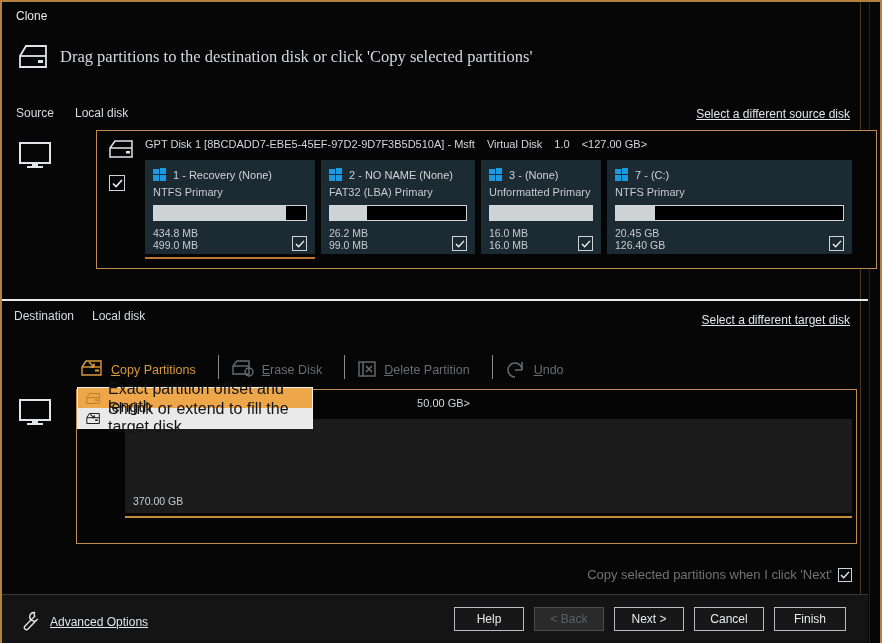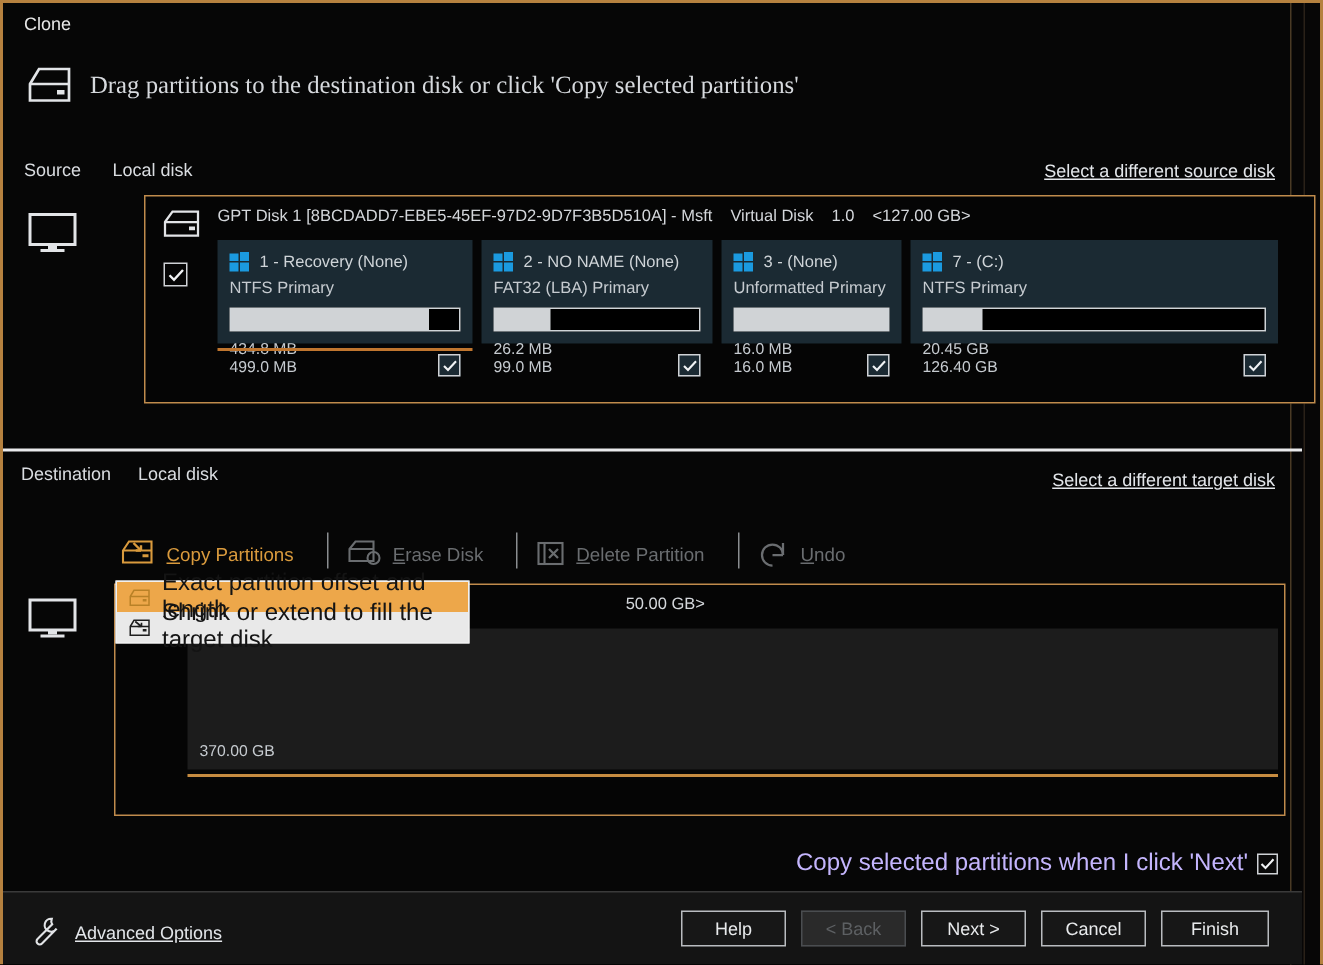--- a/index.html
+++ b/index.html
@@ -79,21 +79,21 @@
 
   
   .parts {
     position: absolute; left: 48px; top: 29px;
     display: flex; gap: 6px;
   }
   .part {
     background: #1b2a33;
     position: relative;
     padding: 8px 8px 16px 8px;
-    height: 69px;
+    height: 94px;
   }
   .part.selected::after {
     content: ""; position: absolute; left: 0; right: 0; bottom: -5px;
     height: 2px; background: #c0762f;
   }
   .part-title {
     display: flex; align-items: center; gap: 7px;
     font-size: 11px; color: #cfd4d8; margin-bottom: 5px;
   }
   .winflag { width: 13px; height: 13px; position: relative; flex: none; }
@@ -165,21 +165,21 @@
   }
   .dest-underline {
     position: absolute; left: 48px; top: 126px; width: 727px; height: 2px;
     background: #c68b40;
   }
 
   
   .copy-row {
     position: absolute; right: 30px; top: 565px;
     display: flex; align-items: center; gap: 6px;
-    font-size: 16px; color: #c4b5fd; white-space: nowrap;
+    font-size: 13px; color: #737373; white-space: nowrap;
   }
   .sq-check {
     width: 14px; height: 14px; border: 1px solid #cfd2d6; background: #0a0a0a;
     display: flex; align-items: center; justify-content: center; cursor: pointer;
   }
 
   
   .footer {
     position: absolute; left: 0; top: 592px; width: 866px; height: 49px;
     background: #141414; border-top: 1px solid #3a3a3a;

